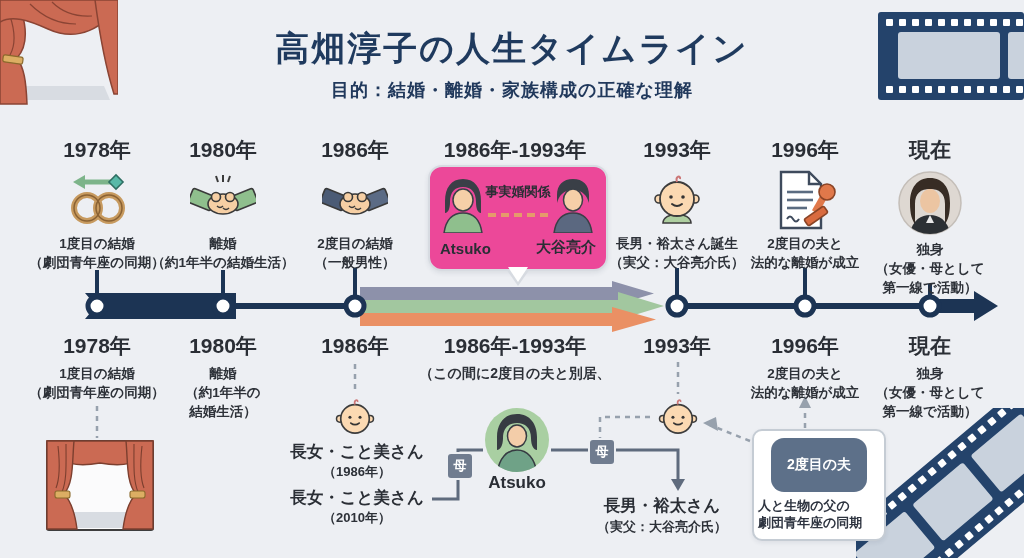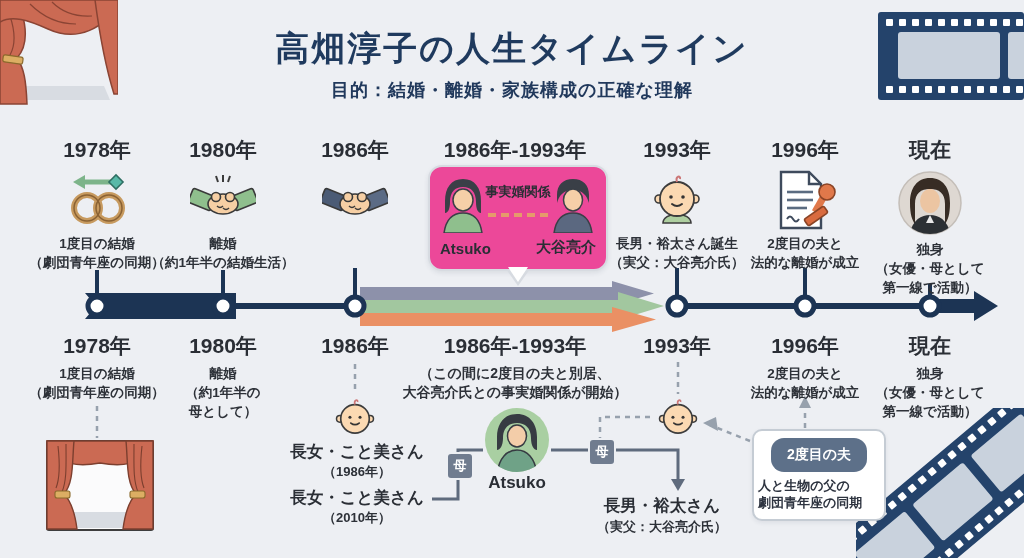--- a/index.html
+++ b/index.html
@@ -23,21 +23,21 @@
   .bubble-dash{position:absolute;left:58px;right:58px;top:46px;border-top:4px dashed #e59a6b;}
   .bubble-name-l{position:absolute;left:10px;bottom:12px;font-size:15px;font-weight:800;color:#2a2e35;}
   .bubble-name-r{position:absolute;right:10px;bottom:12px;font-size:15px;font-weight:800;color:#2a2e35;font-family:Liberation Serif, serif;}
   
   .fam-name{position:absolute;width:200px;text-align:center;font-size:16.5px;font-weight:800;color:#2a2e35;}
   .fam-sub{position:absolute;width:200px;text-align:center;font-size:13px;font-weight:700;color:#2d3138;}
   .badge{position:absolute;width:24px;height:24px;border-radius:5px;background:#707c8f;border:2px solid #edeff3;color:#fff;font-size:13px;font-weight:800;line-height:24px;text-align:center;box-sizing:content-box;}
   .atsuko-label{position:absolute;left:467px;top:473px;width:100px;text-align:center;font-size:17px;font-weight:800;color:#2a2e35;}
   
   .note-box{left:752px;top:429px;width:122px;background:#fff;border:2px solid #c5ccd4;border-radius:10px;padding:7px 4px 8px;box-shadow:0 2px 4px rgba(40,55,80,.08);}
-  .note-pill{margin:0 auto 5px;width:84px;background:#5d7089;color:#fff;border-radius:13px;font-size:14px;font-weight:800;text-align:center;padding:8px 6px;}
+  .note-pill{margin:0 auto 5px;width:84px;background:#5d7089;color:#fff;border-radius:13px;font-size:14px;font-weight:800;text-align:center;padding:18px 6px;}
   .note-line{font-size:13px;font-weight:700;color:#2e3440;line-height:17px;}
 </style>
 </head>
 <body>
 
 <div class="stage">
 
   <svg class="abs" style="left:0;top:0" width="118" height="108" viewBox="0 0 118 108">
     <polygon points="14,86 104,86 110,100 8,100" fill="#d8dce2"></polygon>
     <path d="M0,8 L22,13 C28,34 26,48 17,58 C24,68 26,80 27,104 L0,104 Z" fill="#cb6a53" stroke="#8a4434" stroke-width="1.5"></path>
@@ -235,20 +235,24 @@
         <g stroke="#3a3a3a" stroke-width="1.6">
           <rect x="0" y="18" width="24" height="15" rx="2" transform="rotate(22 12 25)" fill="#4b5b75"></rect>
           <rect x="42" y="18" width="24" height="15" rx="2" transform="rotate(-22 54 25)" fill="#5b6b85"></rect>
           <ellipse cx="33" cy="30" rx="15" ry="10" fill="#f6cfa4"></ellipse>
           <circle cx="26" cy="23" r="4.5" fill="#f6cfa4"></circle>
           <circle cx="40" cy="23" r="4.5" fill="#f6cfa4"></circle>
         </g>
         <path d="M27,32 q3,3 6,0 M33,34 q3,3 6,0" stroke="#3a3a3a" stroke-width="1.4" fill="none"></path>
       </svg>
     </div>
+    <div class="cap">
+      <div>2度目の結婚</div>
+      <div>（一般男性）</div>
+    </div>
   </div>
 
   <div class="tcol" style="left:405px;top:136px;width:220px">
     <div class="year">1986年-1993年</div>
   </div>
 
   <div class="tcol" style="left:597px;top:136px">
     <div class="year">1993年</div>
     <div class="icon-box">
       <svg width="50" height="54" viewBox="0 0 50 54">
@@ -338,31 +342,30 @@
     <div class="cap">
       <div>1度目の結婚</div>
       <div>（劇団青年座の同期）</div>
     </div>
   </div>
   <div class="bcol" style="left:143px;top:332px">
     <div class="year">1980年</div>
     <div class="cap">
       <div>離婚</div>
       <div>（約1年半の</div>
-      <div>母として）</div>
+      <div>結婚生活）</div>
     </div>
   </div>
   <div class="bcol" style="left:275px;top:332px">
     <div class="year">1986年</div>
   </div>
   <div class="bcol" style="left:385px;top:332px;width:260px">
     <div class="year">1986年-1993年</div>
     <div class="cap" style="font-size:14px">
       <div>（この間に2度目の夫と別居、</div>
-      <div>大谷亮介氏との事実婚関係が開始）</div>
     </div>
   </div>
   <div class="bcol" style="left:597px;top:332px">
     <div class="year">1993年</div>
   </div>
   <div class="bcol" style="left:725px;top:332px">
     <div class="year">1996年</div>
     <div class="cap">
       <div>2度目の夫と</div>
       <div>法的な離婚が成立</div>

